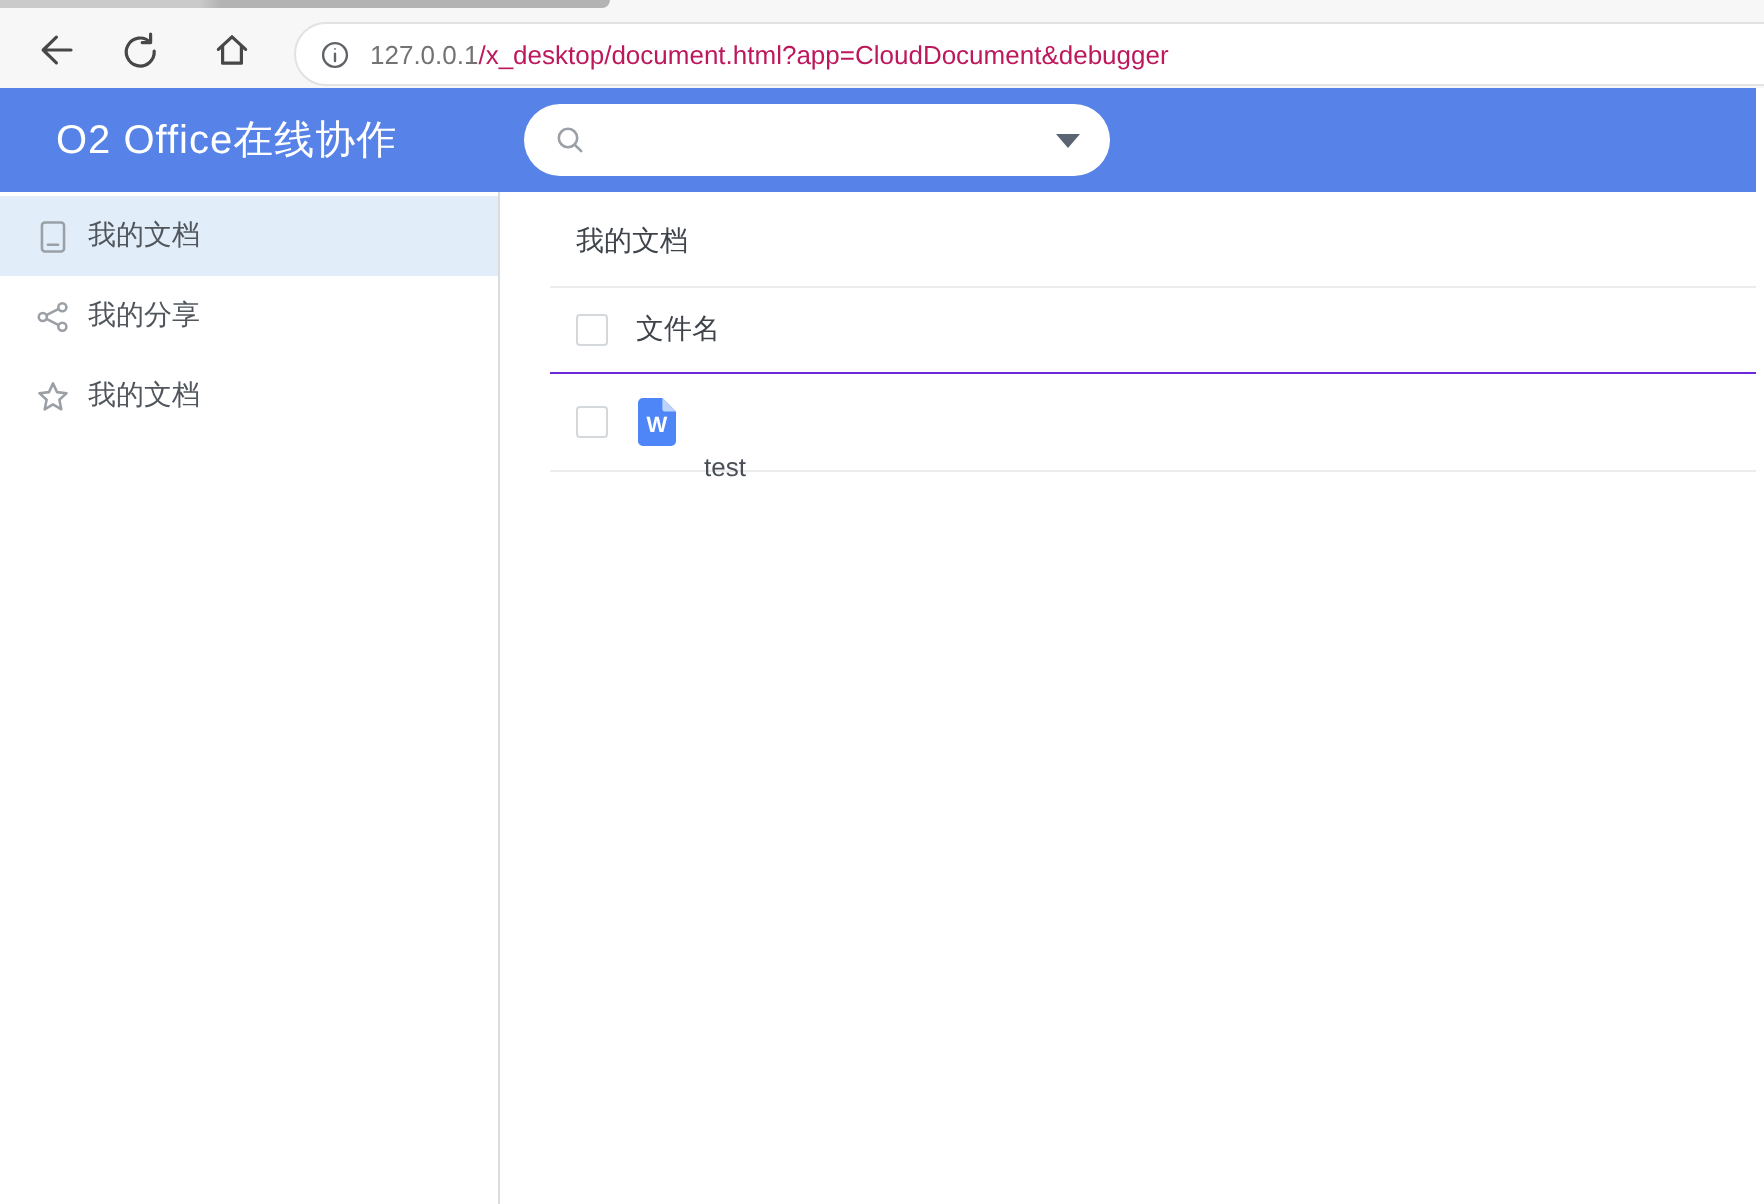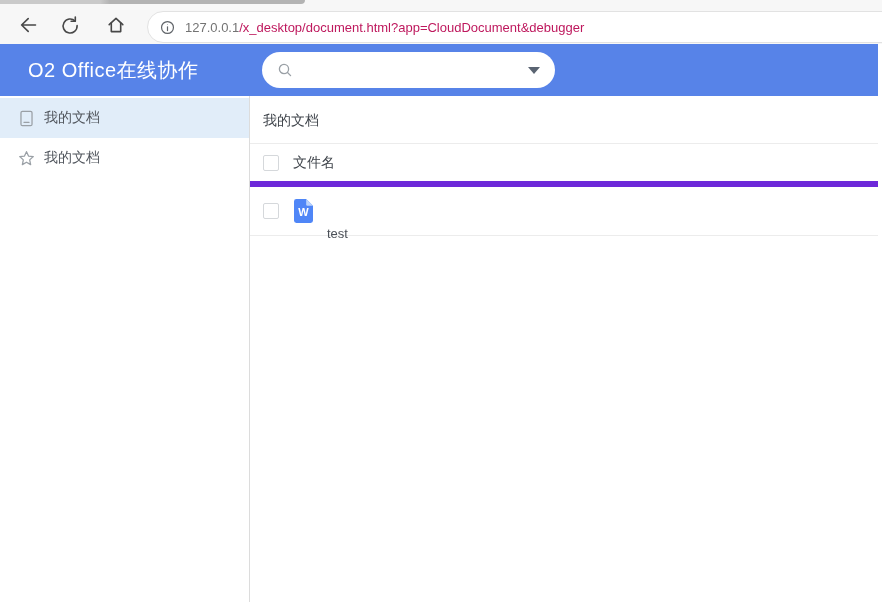--- a/index.html
+++ b/index.html
@@ -67,21 +67,21 @@
     flex: 1; border: none; outline: none; background: transparent;
     font-size: 14px; margin-left: 8px; min-width: 0;
     font-family: "Liberation Sans", sans-serif; color: #333;
   }
   .search-caret {
     flex: 0 0 auto; width: 0; height: 0; cursor: pointer;
     border-left: 6px solid transparent; border-right: 6px solid transparent;
     border-top: 7px solid #5a6472;
   }
 
-  .app-body { display: flex; height: calc(100% - 52px); }
+  .app-body { display: flex; height: calc(100% - 52px); gap: 25px; }
 
   
   .sidebar {
     width: 250px; flex: 0 0 250px; background: #ffffff;
     border-right: 1px solid #dcdcdc; padding-top: 2px;
   }
   .side-item {
     height: 40px; display: flex; align-items: center;
     padding-left: 18px; cursor: pointer;
     font-size: 14px; color: #51565d;
@@ -92,21 +92,21 @@
 
   
   .main { flex: 1; background: #ffffff; min-width: 0; }
   .breadcrumb {
     height: 48px; line-height: 49px; padding-left: 13px;
     font-size: 14px; color: #3f444b;
     border-bottom: 1px solid #ececec;
   }
   .table-header {
     height: 43px; display: flex; align-items: center; padding-left: 13px;
-    border-bottom: 6px solid #6d28d9;
+    border-bottom: 1px solid #6d28d9;
     font-size: 14px; color: #3f444b;
   }
   .checkbox {
     width: 16px; height: 16px; border: 1px solid #d5d8db; border-radius: 2px;
     background: #ffffff; flex: 0 0 auto; cursor: pointer;
   }
   .col-label { margin-left: 14px; }
   .file-row {
     height: 49px; display: flex; align-items: center; padding-left: 13px;
     border-bottom: 1px solid #ececec;
@@ -183,20 +183,31 @@
         <span class="side-icon">
           <svg viewBox="0 0 16 16" fill="none" stroke="currentColor" stroke-width="1.2" stroke-linecap="round" stroke-linejoin="round">
             <rect x="2.8" y="1.2" width="10.4" height="13.6" rx="1.4"></rect>
             <path d="M5.6 11.6 H10.4"></path>
           </svg>
         </span>
         <span>我的文档</span>
       </div>
       <div class="side-item">
         <span class="side-icon">
+          <svg viewBox="0 0 16 16" fill="none" stroke="currentColor" stroke-width="1.2">
+            <circle cx="3.2" cy="8" r="1.9"></circle>
+            <circle cx="12.4" cy="3.4" r="1.9"></circle>
+            <circle cx="12.4" cy="12.6" r="1.9"></circle>
+            <path d="M4.9 7.1 L10.7 4.2 M4.9 8.9 L10.7 11.8"></path>
+          </svg>
+        </span>
+        <span>我的分享</span>
+      </div>
+      <div class="side-item">
+        <span class="side-icon">
           <svg viewBox="0 0 16 16" fill="none" stroke="currentColor" stroke-width="1.2" stroke-linejoin="round">
             <path d="M8 1.6 L9.9 5.7 L14.4 6.2 L11 9.3 L11.9 13.8 L8 11.5 L4.1 13.8 L5 9.3 L1.6 6.2 L6.1 5.7 Z"></path>
           </svg>
         </span>
         <span>我的文档</span>
       </div>
     </div>
 
     <div class="main">
       <div class="breadcrumb">我的文档</div>

